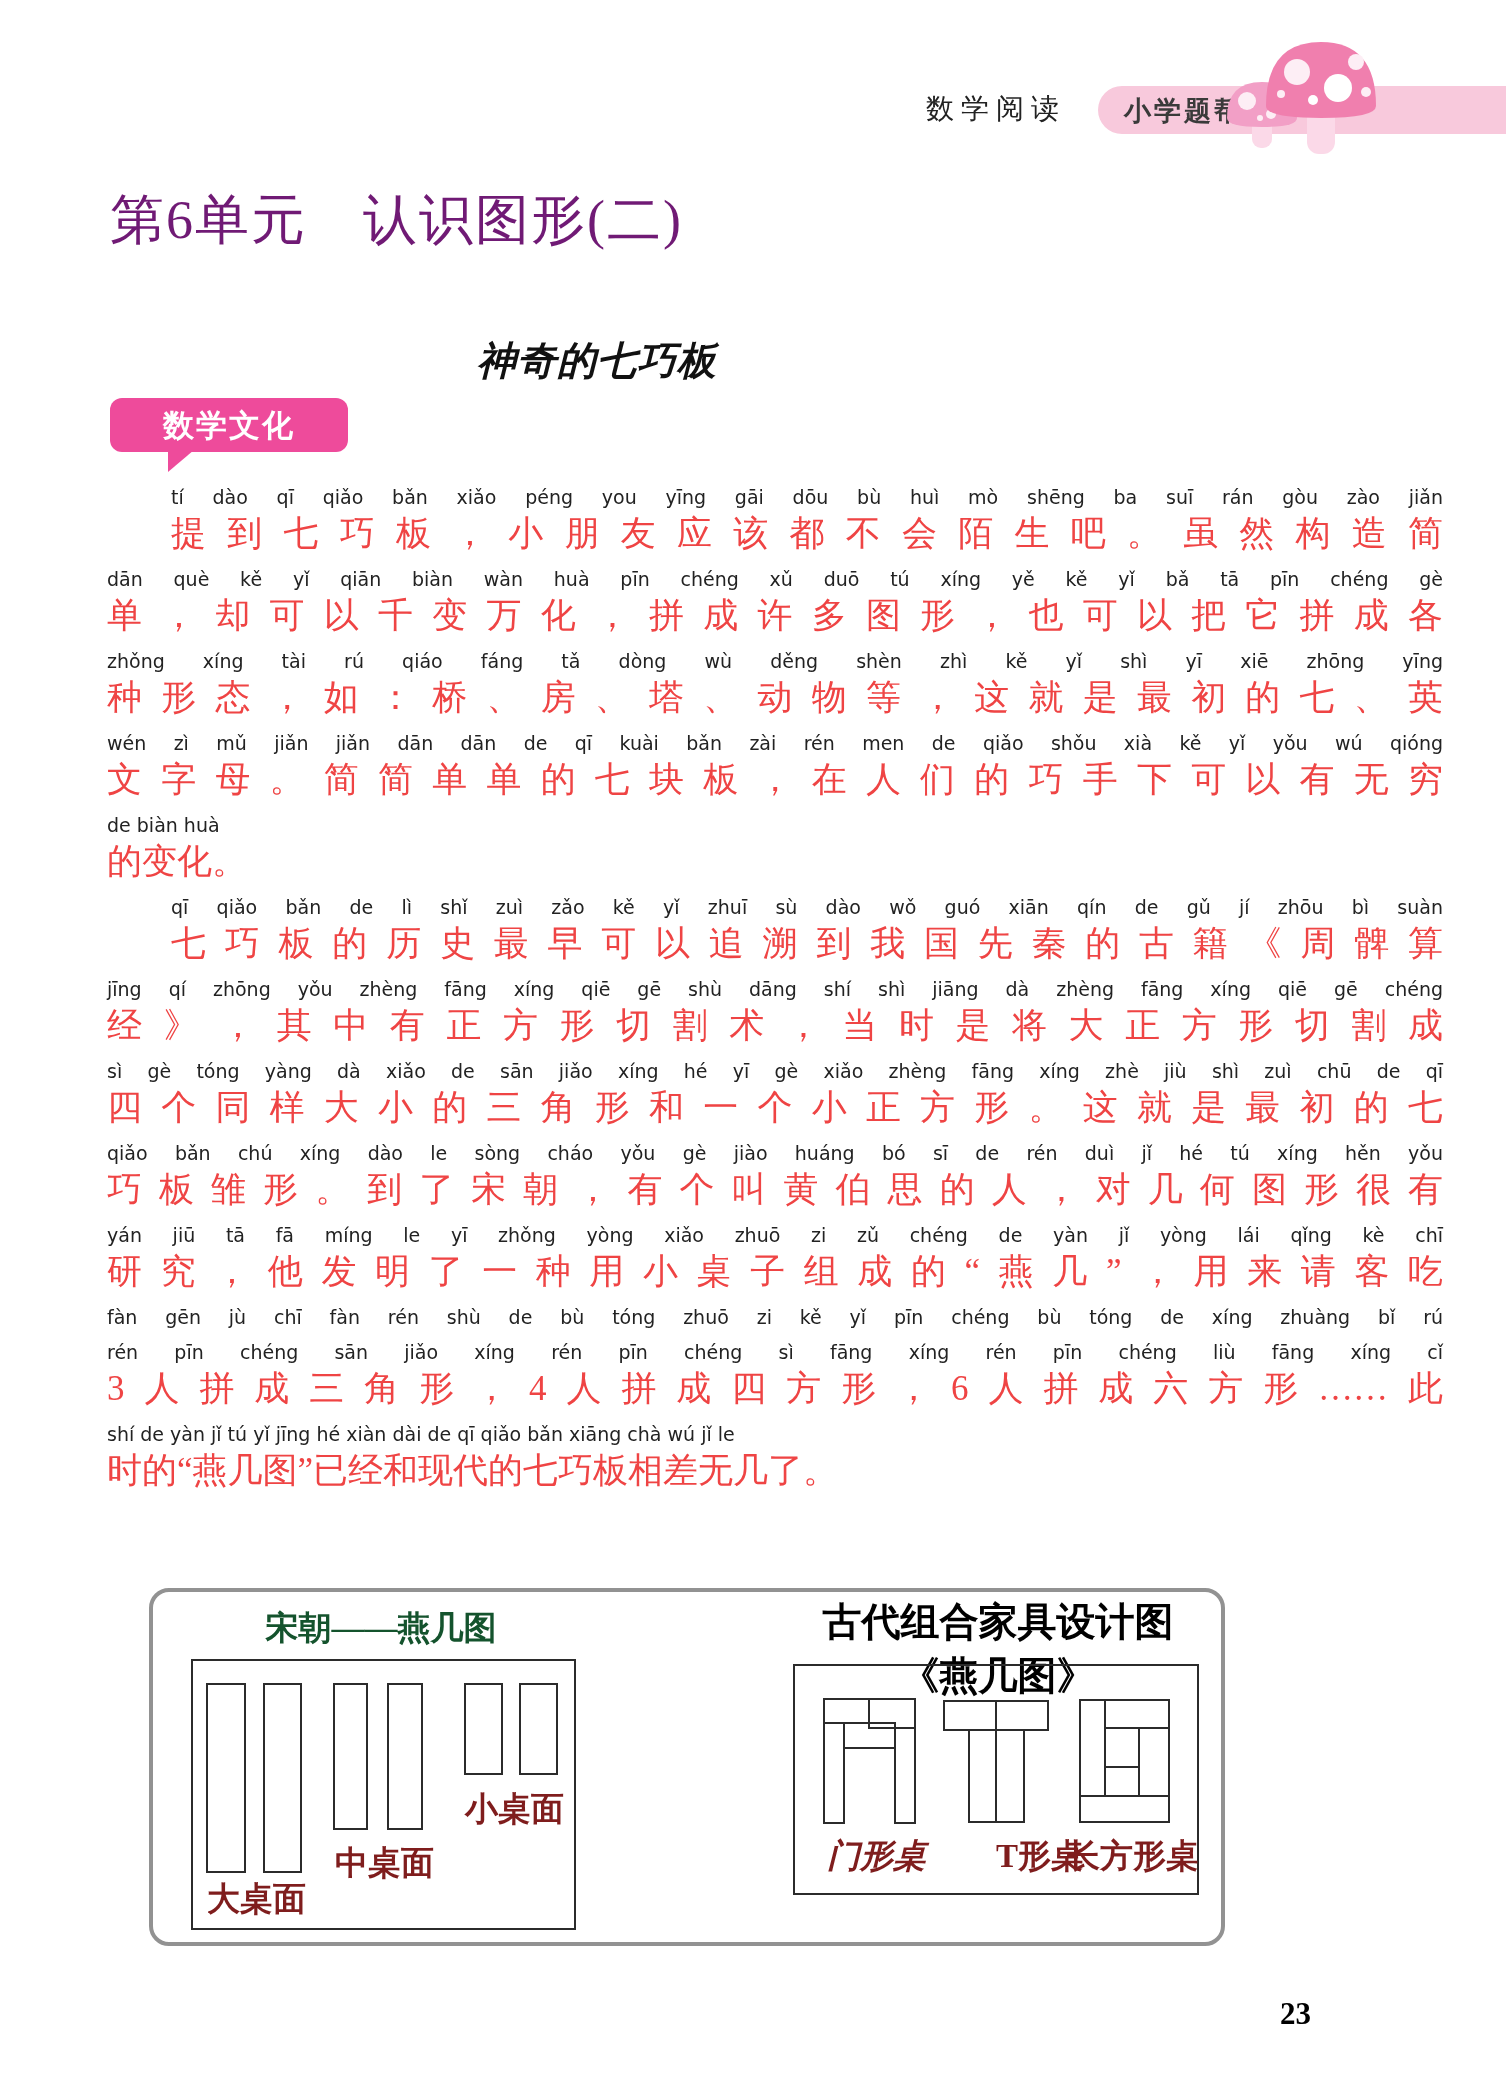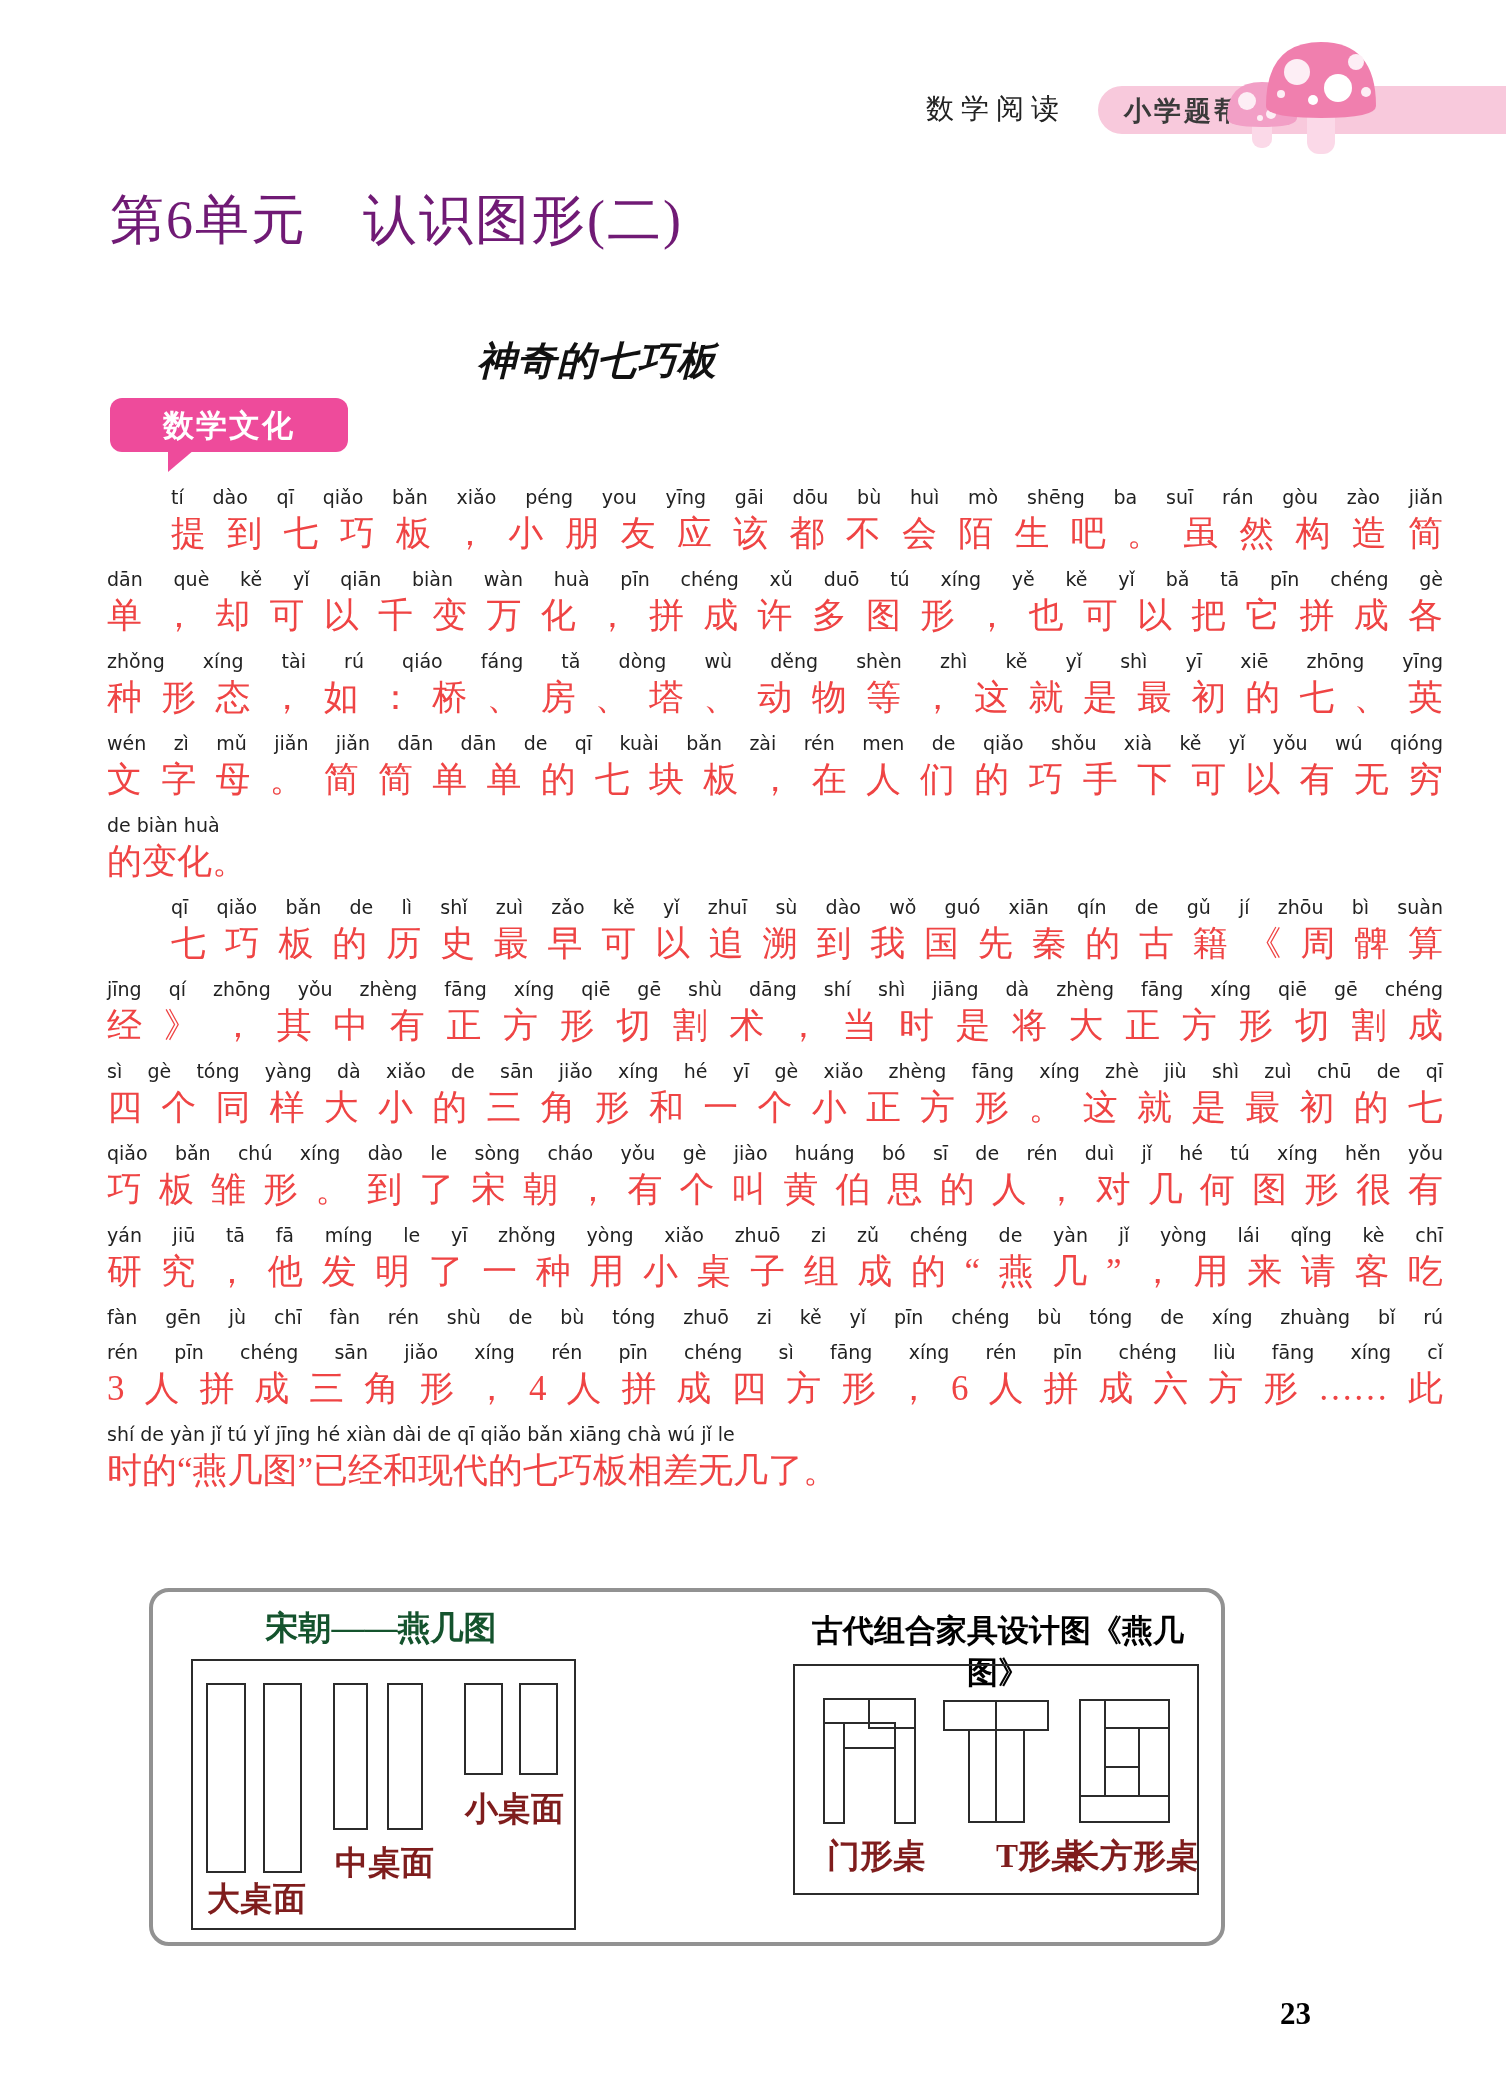--- a/index.html
+++ b/index.html
@@ -33,22 +33,22 @@
       text-align:justify;text-align-last:justify;}
   .zh{font-size:35px;line-height:47px;color:#ef4444;
       text-align:justify;text-align-last:justify;text-justify:inter-ideograph;}
   .line.short .py,.line.short .zh{text-align:left;text-align-last:left;}
 
   
   .figure{position:absolute;left:149px;top:1588px;width:1068px;height:350px;
           border:4px solid #929292;border-radius:20px;background:#fff;}
   .fig-title-left{position:absolute;left:18px;top:14px;width:420px;text-align:center;
           font-size:33px;font-weight:bold;color:#14532d;}
-  .fig-title-right{position:absolute;left:640px;top:18px;width:410px;text-align:center;
-          font-size:31px;font-weight:bold;color:#000;}
+  .fig-title-right{position:absolute;left:640px;top:3px;width:410px;text-align:center;
+          font-size:39px;font-weight:bold;color:#000;}
   .box-left{position:absolute;left:38px;top:67px;width:381px;height:267px;border:2px solid #2b2b2b;}
   .box-right{position:absolute;left:640px;top:72px;width:402px;height:227px;border:2px solid #2b2b2b;}
   .rct{position:absolute;border:2px solid #2b2b2b;background:#fff;}
   .lbl{position:absolute;font-size:33px;font-weight:bold;color:#7f1d1d;white-space:nowrap;}
   .tbl-svg{position:absolute;}
 
   .pageno{position:absolute;left:1280px;top:1996px;font-size:31px;font-weight:bold;color:#000;}
 </style>
 </head>
 <body>
@@ -176,20 +176,20 @@
       <svg class="tbl-svg" style="left:284px;top:33px;" width="92" height="125" viewBox="0 0 92 125">
         <g fill="none" stroke="#2b2b2b" stroke-width="2">
           <rect x="1" y="1" width="25" height="96"></rect>
           <rect x="26" y="1" width="64" height="28"></rect>
           <rect x="26" y="29" width="34" height="39"></rect>
           <rect x="26" y="68" width="34" height="29"></rect>
           <rect x="60" y="29" width="30" height="68"></rect>
           <rect x="1" y="97" width="89" height="26"></rect>
         </g>
       </svg>
-      <div class="lbl" style="left:32px;top:168px;">门形桌</div>
+      <div class="lbl" style="left:32px;top:168px;font-style:italic;">门形桌</div>
       <div class="lbl" style="left:166px;top:168px;margin-left:35px;">T形桌</div>
       <div class="lbl" style="left:272px;top:168px;">长方形桌</div>
     </div>
   </div>
 
   <div class="pageno">23</div>
 </div>
 
 </body></html>

